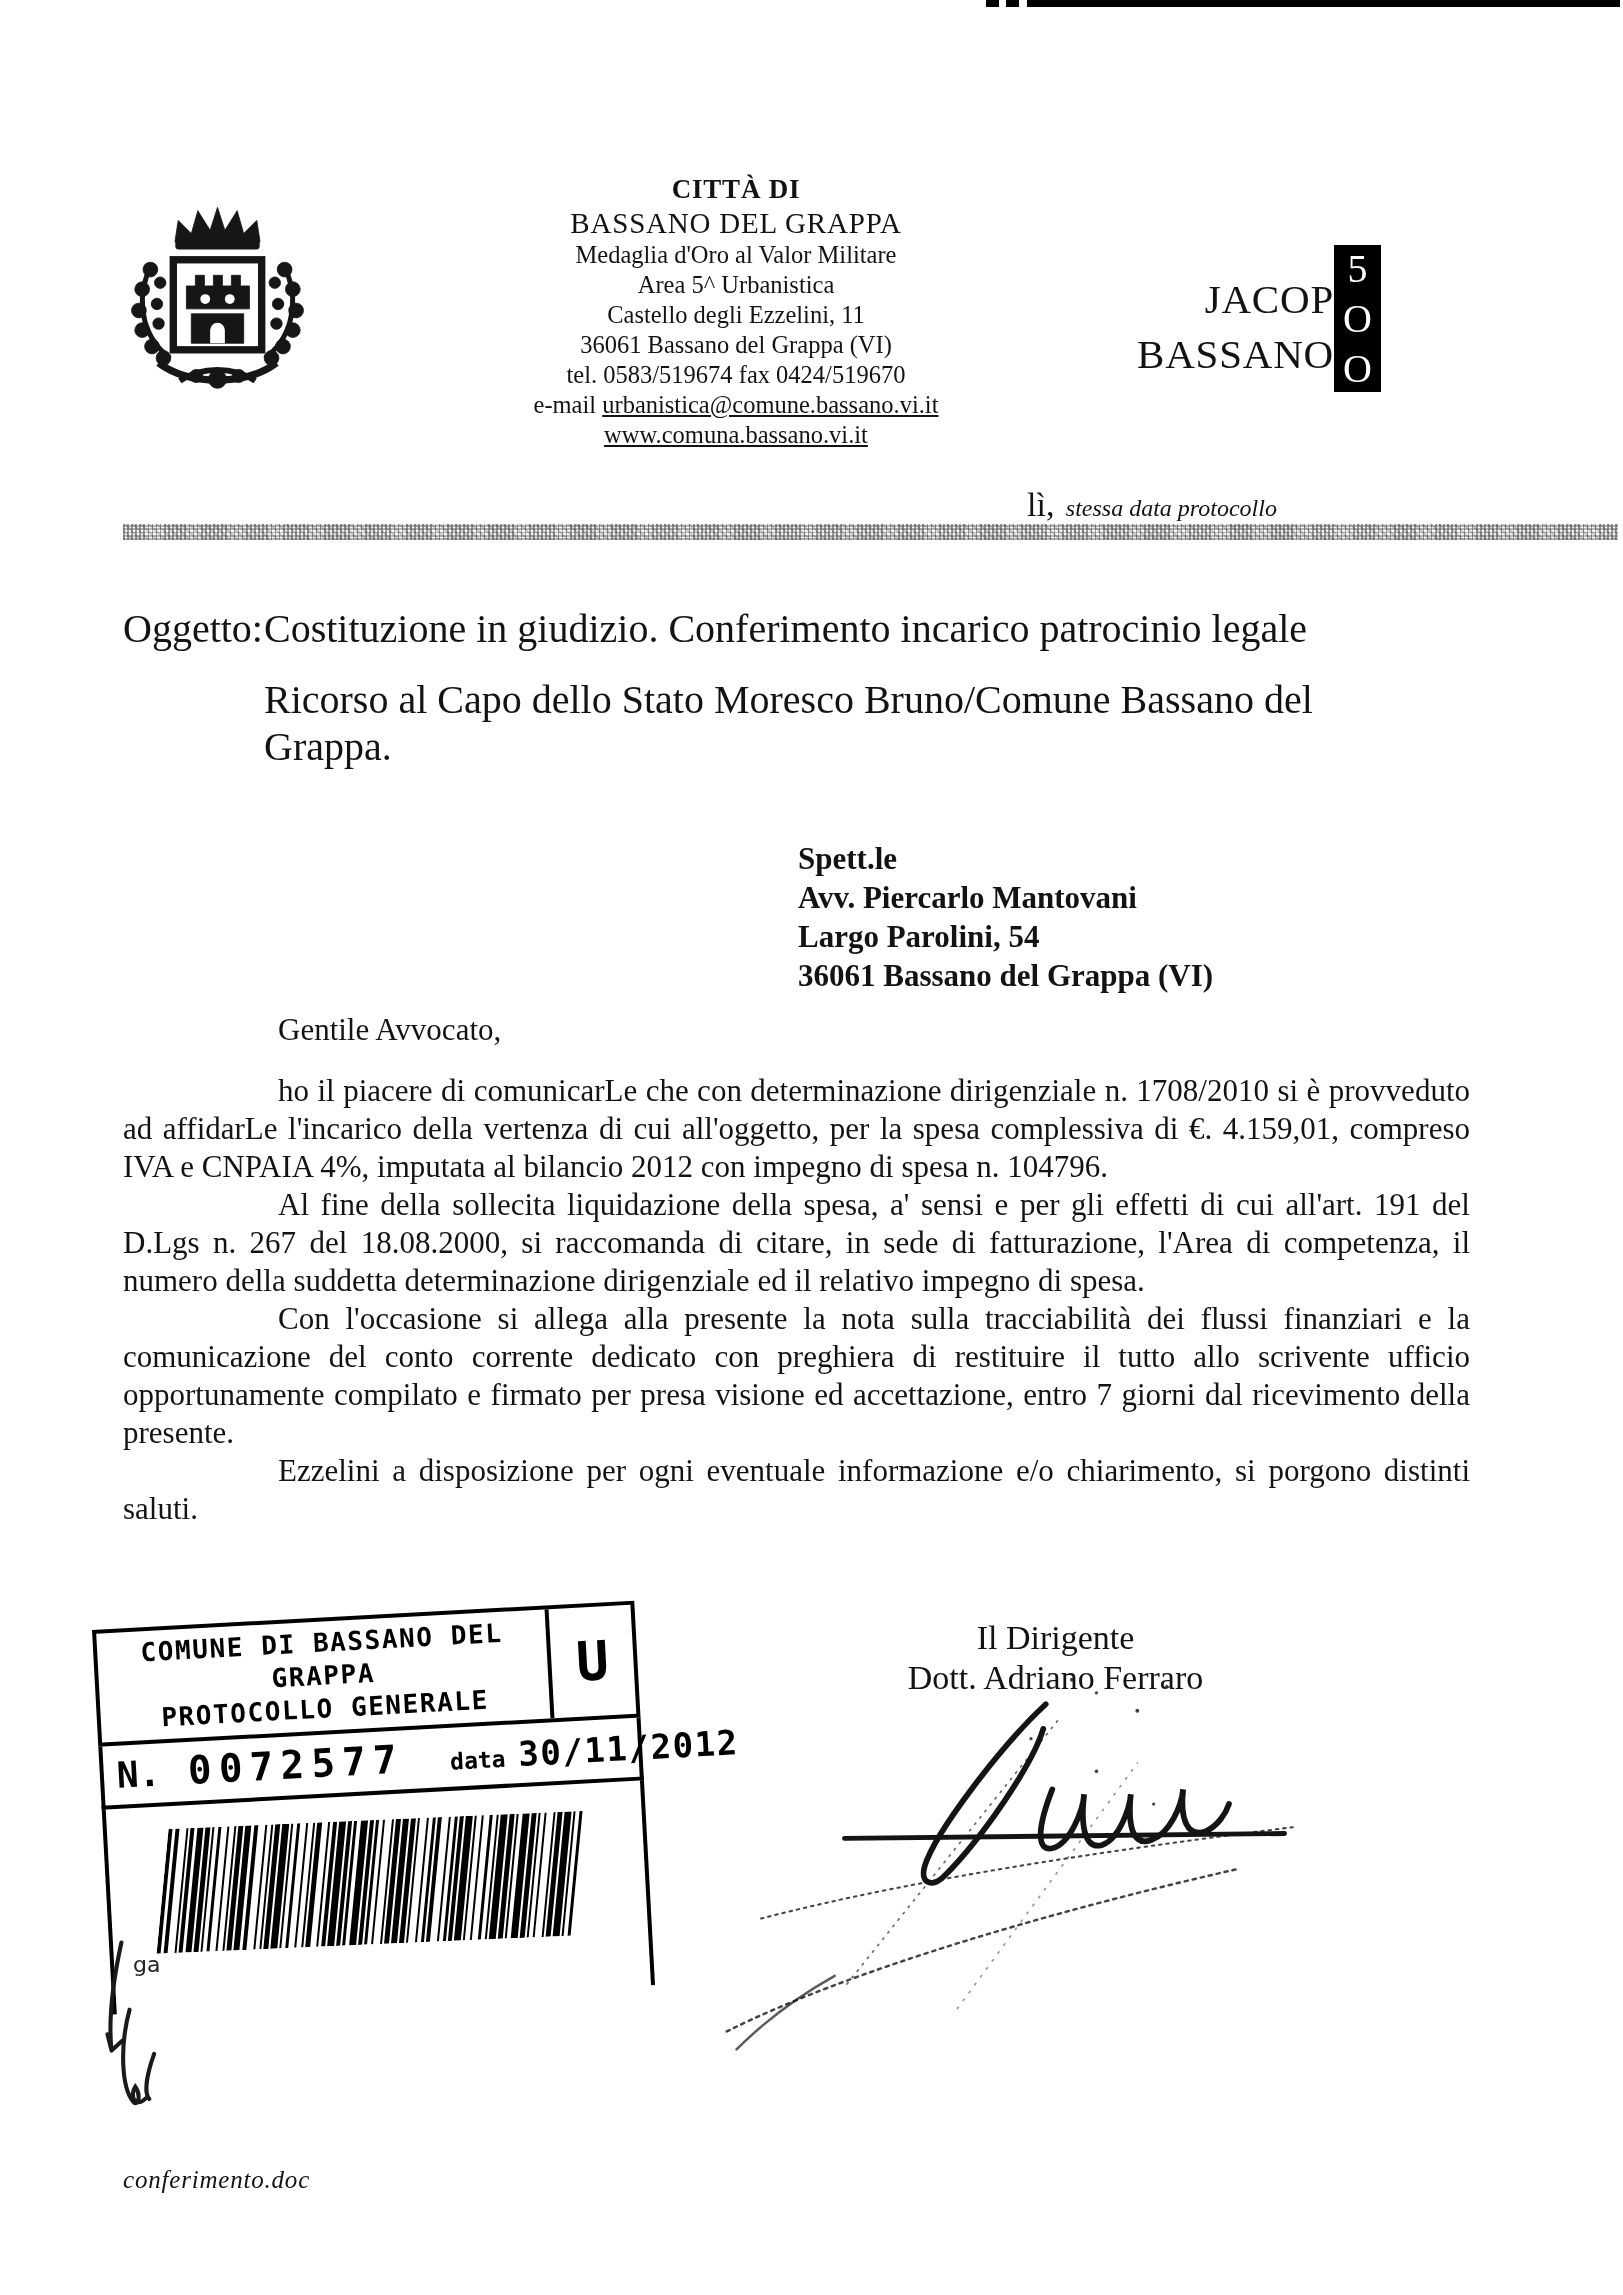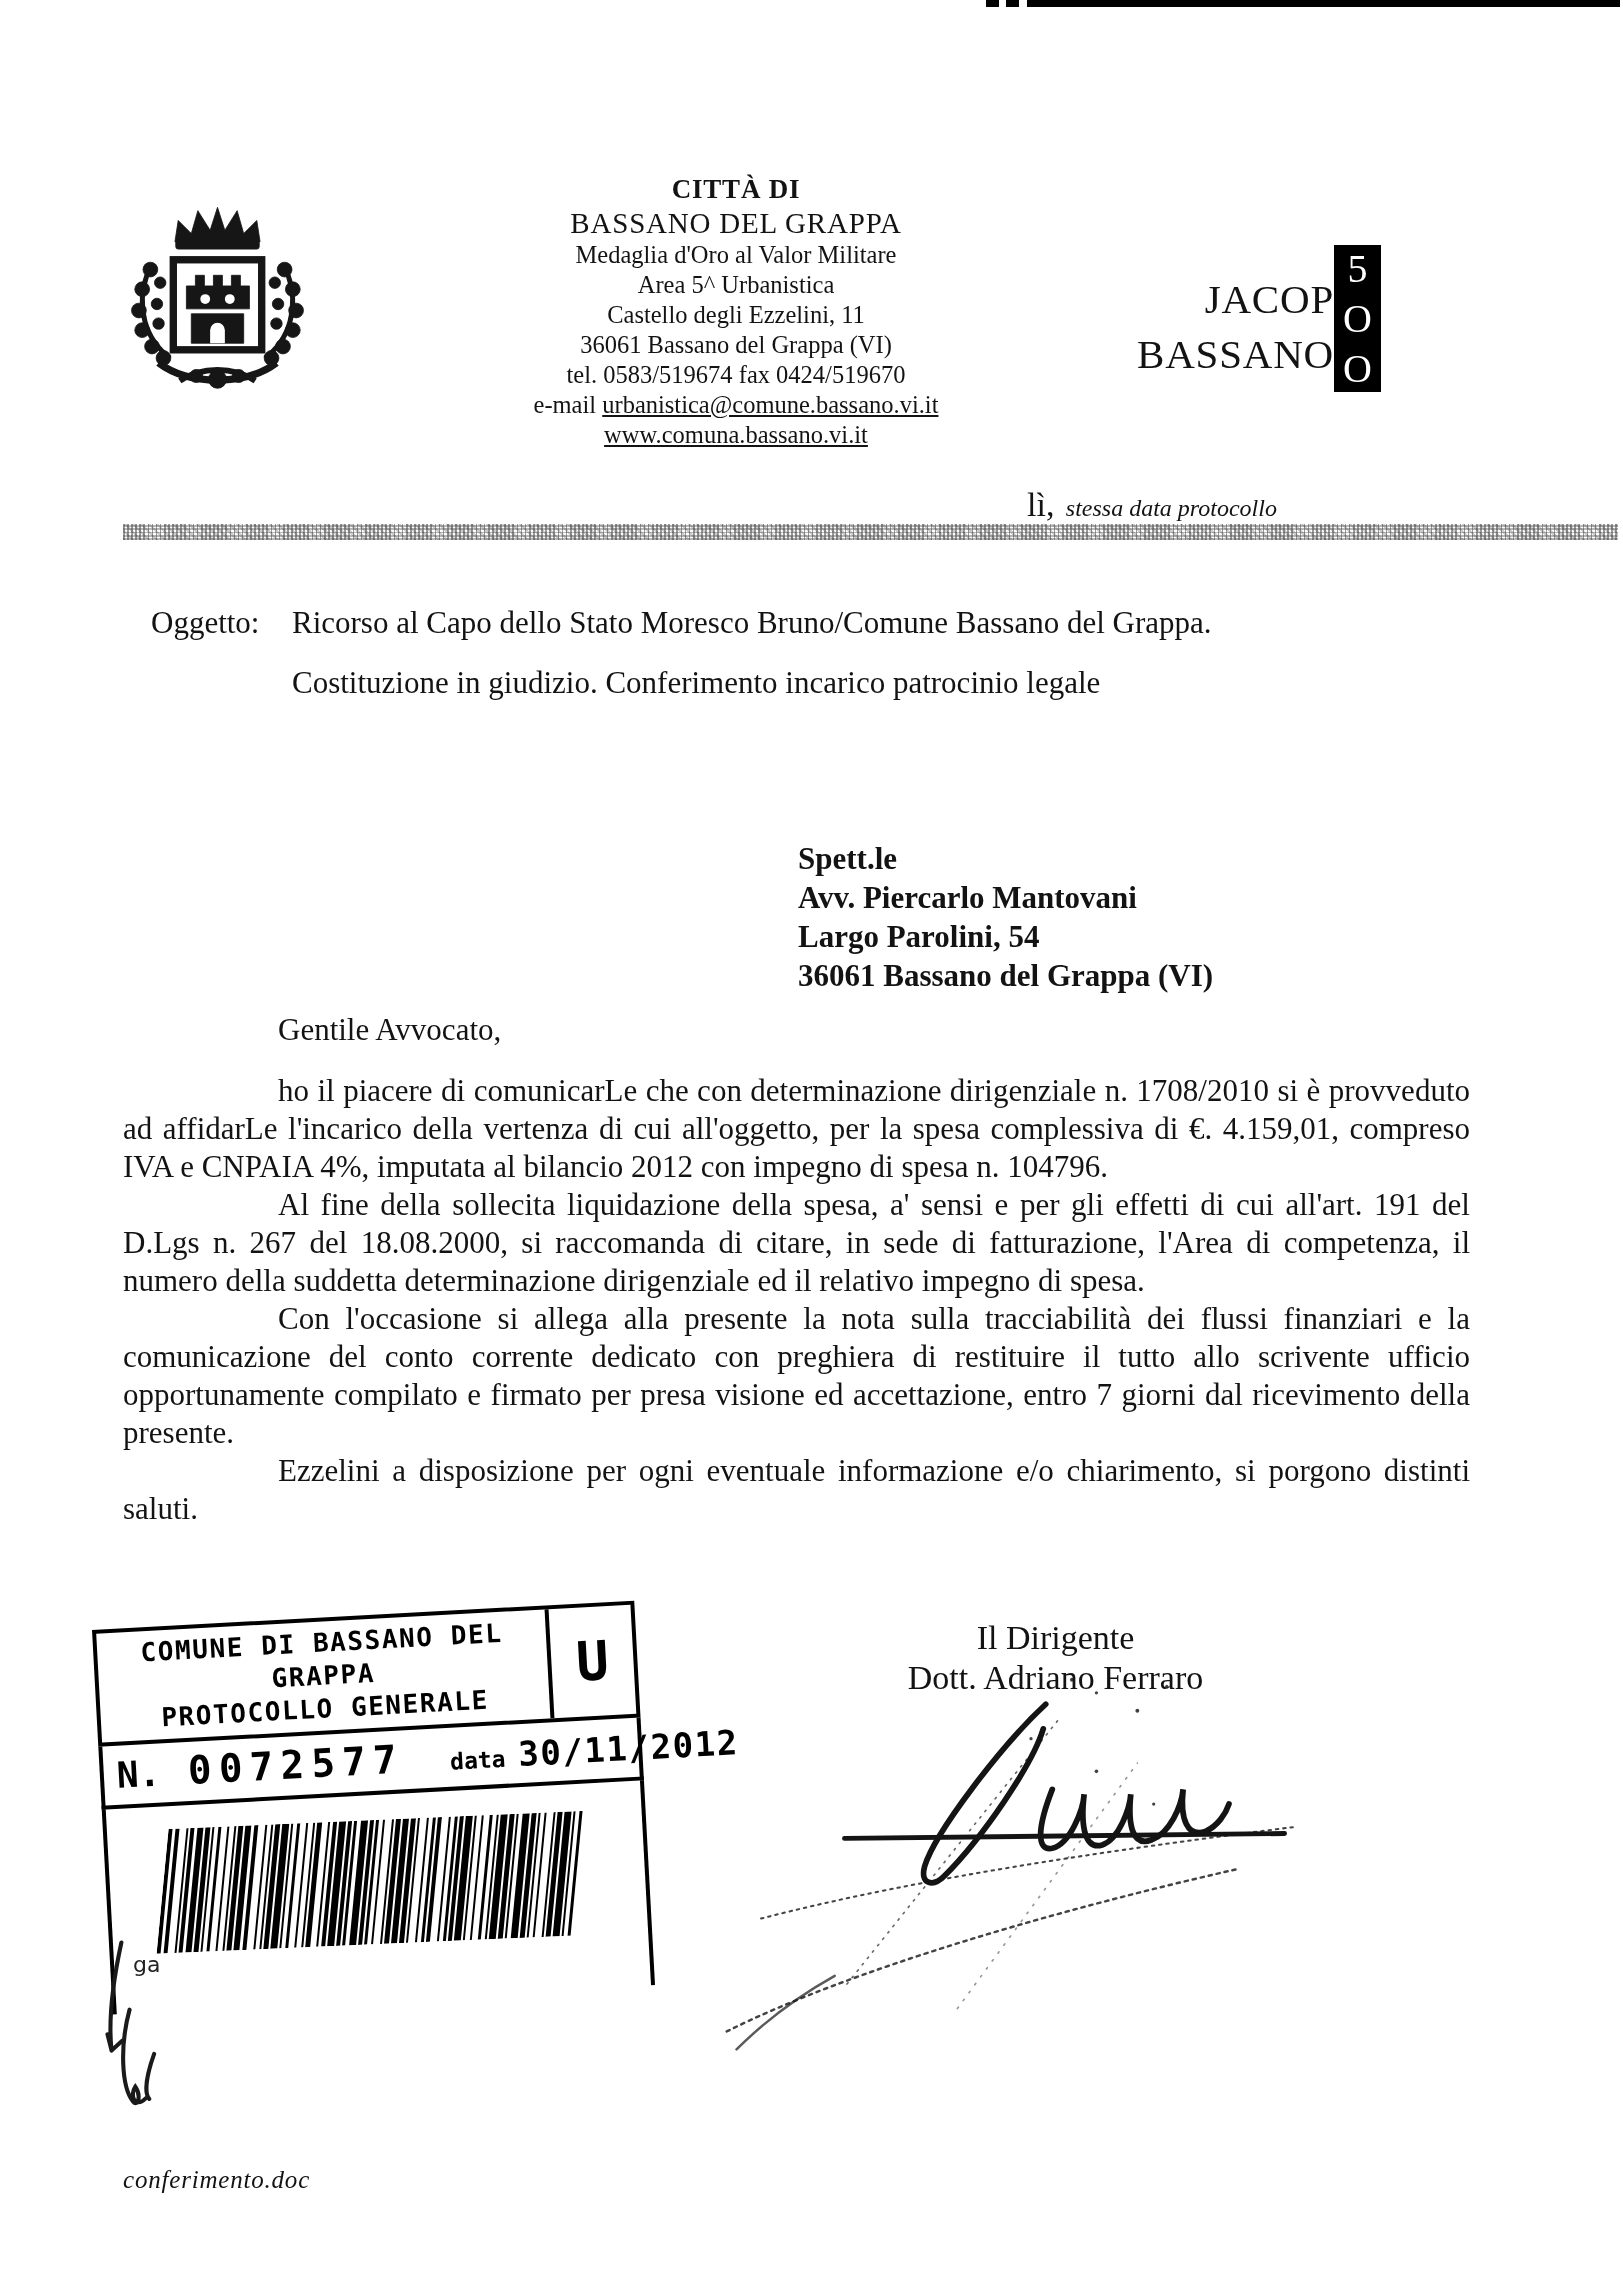--- a/index.html
+++ b/index.html
@@ -37,21 +37,21 @@
   .dateline .ital{font-style:italic;font-size:24px;margin-left:8.2px;}
   .grayband{
     left:123px;top:524px;width:1495px;height:16.4px;opacity:.85;
     background-image:
       repeating-linear-gradient(90deg,rgba(40,40,40,.55) 0 1.6px,transparent 1.6px 4.1px),
       repeating-linear-gradient(0deg,rgba(70,70,70,.45) 0 1.6px,transparent 1.6px 3.3px),
       repeating-linear-gradient(45deg,rgba(90,90,90,.35) 0 2.5px,transparent 2.5px 5.7px);
   }
 
   
-  .subject{left:123px;top:605px;width:1284px;display:flex;font-size:31px;margin-left:28px;}
+  .subject{left:123px;top:605px;width:1284px;display:flex;font-size:40px;}
   .subject-label{width:141px;flex:none;}
   .subject-line{margin-bottom:24px;}
 
   
   .recipient{left:798px;top:839px;font-size:31px;line-height:39px;font-weight:bold;}
 
   
   .body-text{left:123px;top:1011px;width:1347px;font-size:31px;line-height:38px;}
   .salutation{text-indent:155px;margin:0 0 23px 0;}
   .para{margin:0;text-align:justify;text-indent:155px;}
@@ -161,22 +161,22 @@
 
 <div class="abs dateline">
   <span class="li">lì,</span>
   <span class="ital">stessa data protocollo</span>
 </div>
 <div class="abs grayband"></div>
 
 <div class="abs subject">
   <div class="subject-label">Oggetto:</div>
   <div class="subject-lines">
+    <div class="subject-line">Costituzione in giudizio. Conferimento incarico patrocinio legale</div>
     <div class="subject-line">Ricorso al Capo dello Stato Moresco Bruno/Comune Bassano del Grappa.</div>
-    <div class="subject-line">Costituzione in giudizio. Conferimento incarico patrocinio legale</div>
   </div>
 </div>
 
 <div class="abs recipient">
   <div>Spett.le</div>
   <div>Avv. Piercarlo Mantovani</div>
   <div>Largo Parolini, 54</div>
   <div>36061 Bassano del Grappa (VI)</div>
 </div>
 

